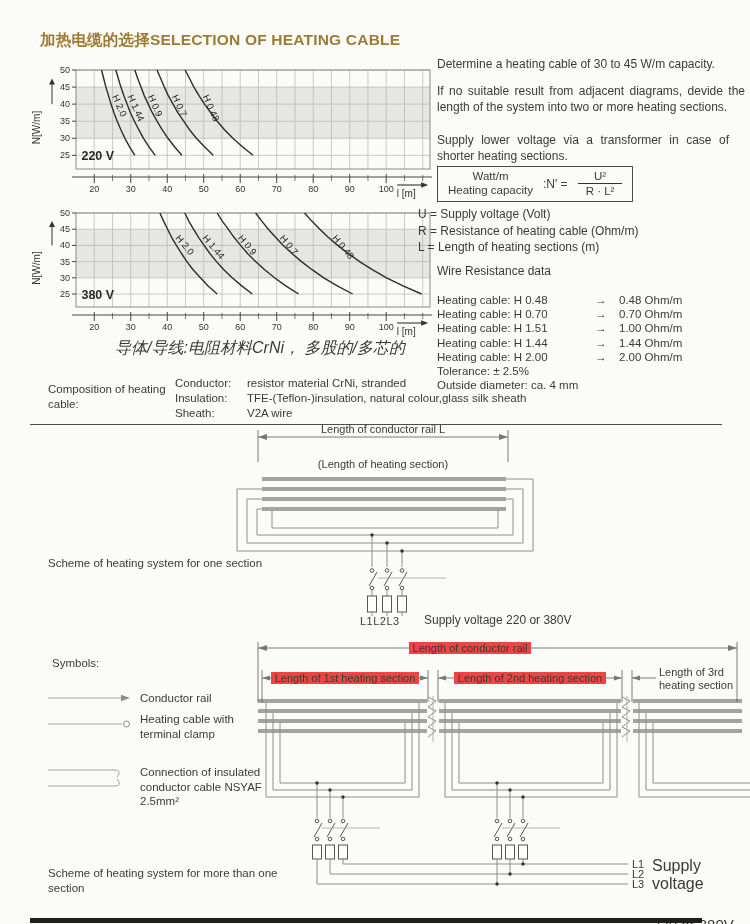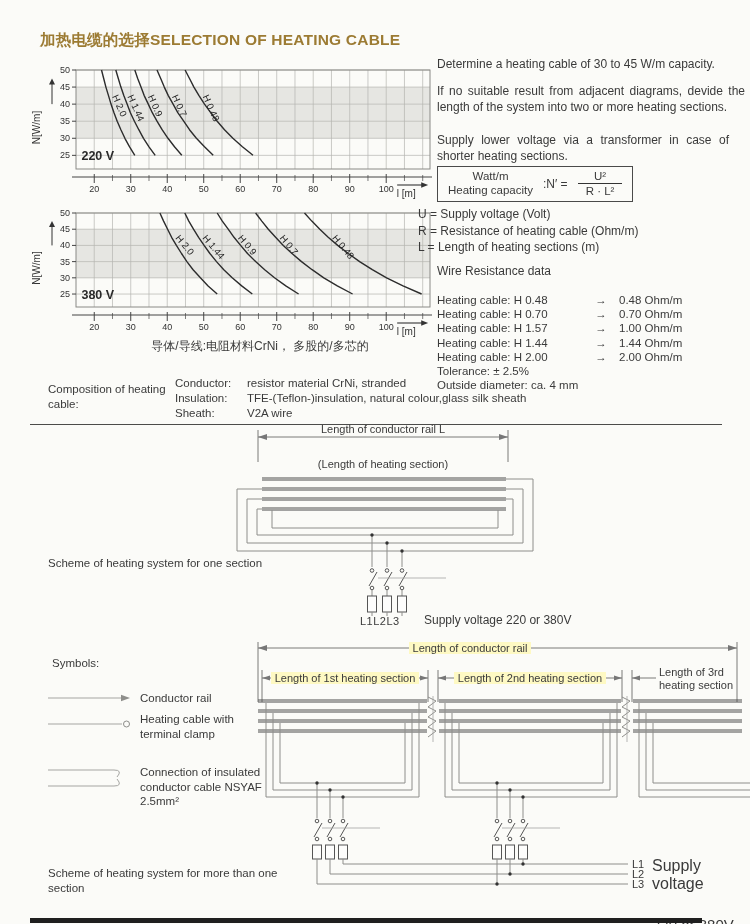--- a/index.html
+++ b/index.html
@@ -27,21 +27,21 @@
   
   .wtitle{font-size:12px;margin-bottom:15px;}
   .wrow{display:flex;font-size:11.5px;line-height:14.2px;}
   .wlabel{width:146px;}
   .warrow{width:36px;text-align:center;color:#333;}
   
   .crow{font-size:11.5px;line-height:15px;}
   .cpart{display:inline-block;width:72px;}
   
   .dimlab{font-size:11px;line-height:13px;}
-  .dimlab span{background:#fef9c3;padding:0 4px;}
+  .dimlab span{background:#ef4444;padding:0 4px;}
   .hr{border-top:1.5px solid #4c4c4a;height:0;}
   svg text{font-family:"Liberation Sans","DejaVu Sans",sans-serif;}
   .artwork{left:0;top:0;}
 </style>
 </head>
 <body>
 
 <div class="abs title" style="left:40px;top:30px;color:#9c7b33;">
   <span>加热电缆的选择</span><span>SELECTION OF HEATING CABLE</span>
 </div>
@@ -214,21 +214,21 @@
       <path d="M156.8,10.0 L160.8,18.1 L165.5,26.2 L170.6,34.3 L176.1,42.4 L181.9,50.5 L188.5,58.6 L195.8,66.7 L204.2,74.8 L213.7,82.9 L224.3,91.0" fill="none" stroke="#2c2c2c" stroke-width="1.4" stroke-linejoin="round"></path>
       <text x="174.12268041237112" y="35.310344827586206" font-size="9.5" fill="#222" transform="rotate(50 174.12268041237112 35.310344827586206)">H 1.44</text>
       <path d="M189.2,10.0 L194.3,18.1 L200.2,26.2 L206.0,34.3 L212.6,42.4 L219.5,50.5 L227.6,58.6 L236.7,66.7 L246.5,74.8 L257.8,82.9 L270.6,91.0" fill="none" stroke="#2c2c2c" stroke-width="1.4" stroke-linejoin="round"></path>
       <text x="209.52268041237113" y="35.310344827586206" font-size="9.5" fill="#222" transform="rotate(50 209.52268041237113 35.310344827586206)">H 0.9</text>
       <path d="M227.6,10.0 L233.8,18.1 L240.3,26.2 L247.6,34.3 L255.3,42.4 L264.0,50.5 L273.5,58.6 L284.1,66.7 L295.8,74.8 L309.3,82.9 L324.6,91.0" fill="none" stroke="#2c2c2c" stroke-width="1.4" stroke-linejoin="round"></path>
       <text x="251.12680412371134" y="35.310344827586206" font-size="9.5" fill="#222" transform="rotate(50 251.12680412371134 35.310344827586206)">H 0.7</text>
       <path d="M276.5,10.0 L283.8,18.1 L291.8,26.2 L300.2,34.3 L309.7,42.4 L320.3,50.5 L331.6,58.6 L344.3,66.7 L358.6,74.8 L375.0,82.9 L393.6,91.0" fill="none" stroke="#2c2c2c" stroke-width="1.4" stroke-linejoin="round"></path>
       <text x="303.67938144329895" y="35.310344827586206" font-size="9.5" fill="#222" transform="rotate(50 303.67938144329895 35.310344827586206)">H 0.48</text>
     </svg></div>
 
-<div class="abs center" style="left:115px;top:338px;width:290px;font-size:12px;">导体/导线:电阻材料CrNi， 多股的/多芯的</div>
+<div class="abs center" style="left:115px;top:338px;width:290px;font-size:16px;font-style:italic;">导体/导线:电阻材料CrNi， 多股的/多芯的</div>
 
 <div class="abs note" style="left:437px;top:57px;width:300px;">Determine a heating cable of 30 to 45 W/m capacity.</div>
 <div class="abs note" style="left:437px;top:84px;width:308px;">If no suitable result from adjacent diagrams, devide the length of the system into two or more heating sections.</div>
 <div class="abs note" style="left:437px;top:133px;width:292px;">Supply lower voltage via a transformer in case of shorter heating sections.</div>
 
 <div class="abs fbox" style="left:437px;top:166px;">
   <div class="flab">
     <div>Watt/m</div>
     <div>Heating capacity</div>
   </div>
@@ -250,21 +250,21 @@
       <span class="wlabel">Heating cable: H 0.48</span>
       <span class="warrow">→</span>
       <span>0.48 Ohm/m</span>
     </div>
   <div class="wrow">
       <span class="wlabel">Heating cable: H 0.70</span>
       <span class="warrow">→</span>
       <span>0.70 Ohm/m</span>
     </div>
   <div class="wrow">
-      <span class="wlabel">Heating cable: H 1.57</span>
+      <span class="wlabel">Heating cable: H 1.51</span>
       <span class="warrow">→</span>
       <span>1.00 Ohm/m</span>
     </div>
   <div class="wrow">
       <span class="wlabel">Heating cable: H 1.44</span>
       <span class="warrow">→</span>
       <span>1.44 Ohm/m</span>
     </div>
   <div class="wrow">
       <span class="wlabel">Heating cable: H 2.00</span>

